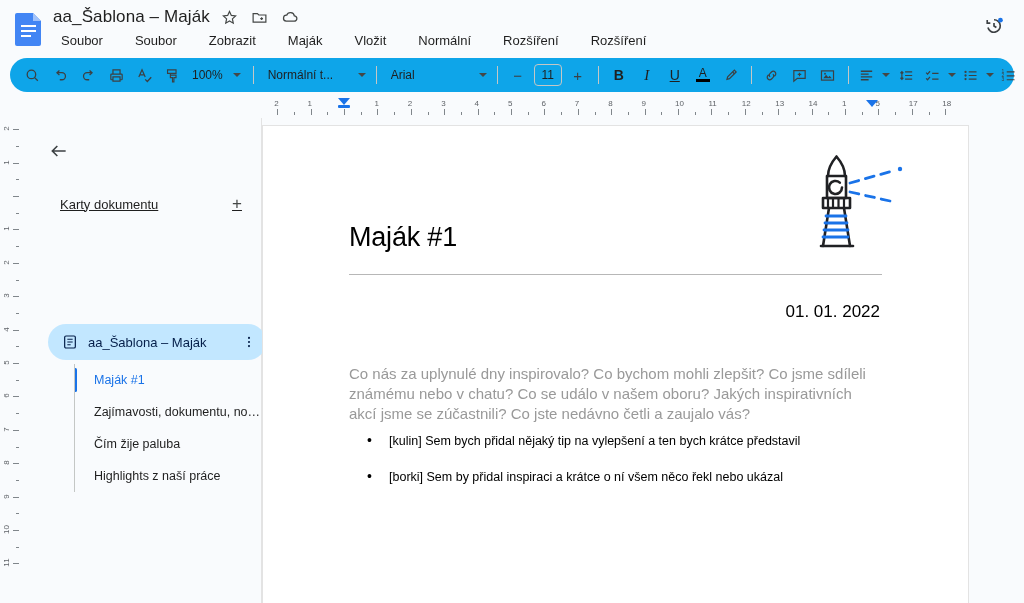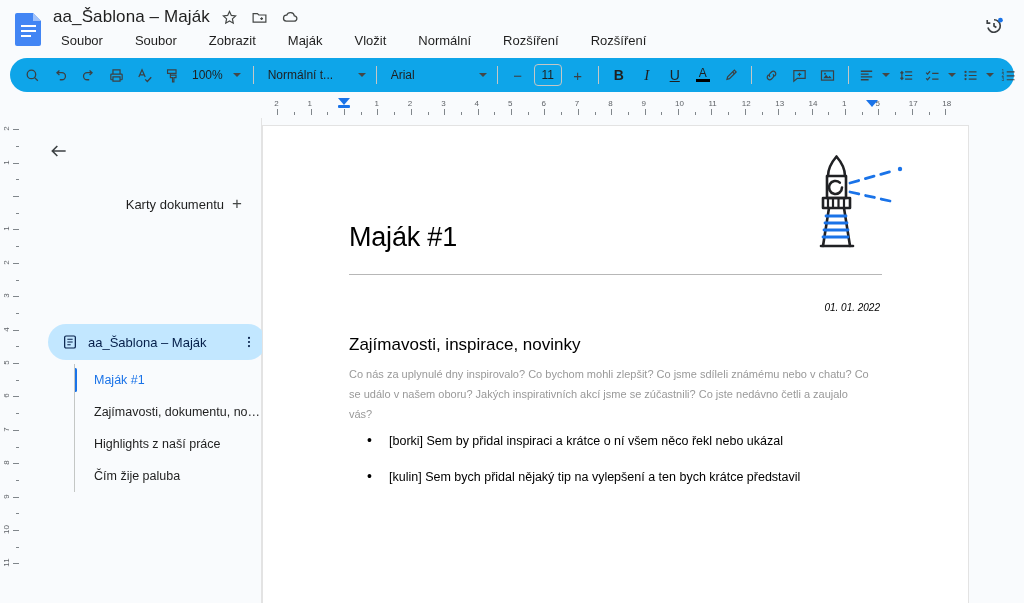--- a/index.html
+++ b/index.html
@@ -105,21 +105,21 @@
     position: absolute; top: 118px; left: 22px; width: 240px; height: 485px;
     background: #f9fbfd; border-right: 1px solid #e3e3e3;
     padding: 0;
   }
   .side-back {
     position: absolute; left: 20px; top: 16px; width: 34px; height: 34px;
     display: flex; align-items: center; justify-content: center; border-radius: 50%; cursor: pointer;
   }
   .side-header {
     position: absolute; left: 16px; top: 72px; width: 212px; height: 28px;
-    display: flex; align-items: center; justify-content: flex-end;
+    display: flex; align-items: center; justify-content: space-between; text-decoration: underline;
   }
   .side-header-label { font-size: 13px; color: #1f1f1f; padding-left: 22px; }
   .side-add { width: 26px; height: 26px; display: flex; align-items: center; justify-content: center; border-radius: 50%; cursor: pointer; font-size: 17px; color: #444746; }
   .tab-pill {
     position: absolute; left: 26px; top: 206px; width: 218px; height: 36px;
     background: #c2e7ff; border-radius: 18px;
     display: flex; align-items: center; padding: 0 6px 0 14px; gap: 10px; cursor: pointer;
   }
   .tab-pill-label { font-size: 13px; color: #041e49; flex: 1; white-space: nowrap; overflow: hidden; text-overflow: ellipsis; }
   .tab-more { width: 22px; height: 22px; display: flex; align-items: center; justify-content: center; border-radius: 50%; cursor: pointer; }
@@ -149,28 +149,28 @@
   }
   .lighthouse { position: absolute; right: 44px; top: 18px; width: 130px; height: 110px; }
   .page-title {
     position: absolute; left: 86px; top: 96px;
     font-size: 27px; color: #000; letter-spacing: -.2px;
   }
   .page-rule {
     position: absolute; left: 86px; top: 148px; width: 533px; height: 1px; background: #b7b7b7;
   }
   .page-date {
-    position: absolute; right: 88px; top: 176px; font-size: 10px; color: #000; text-align: right; font-style: italic;
+    position: absolute; right: 88px; top: 176px; font-size: 17px; color: #000; text-align: right;
   }
   .page-h2 {
     position: absolute; left: 86px; top: 209px; font-size: 17px; color: #000;
   }
   .page-para {
     position: absolute; left: 86px; top: 238px; width: 520px;
-    font-size: 11px; line-height: 20px; color: #999999;
+    font-size: 15px; line-height: 20px; color: #999999;
   }
   .bullets { position: absolute; left: 86px; top: 306px; width: 540px; margin: 0; padding: 0; list-style: none; }
   .bullets li {
     position: relative; font-size: 12.5px; color: #000; line-height: 18px; padding-left: 40px; margin-bottom: 18px;
   }
   .bullets li::before {
     content: "•"; position: absolute; left: 18px; top: -1px; font-size: 14px; color: #000;
   }
 </style>
 </head>
@@ -536,22 +536,22 @@
             <circle cx="12" cy="5" r="1.8" fill="#041e49"></circle>
             <circle cx="12" cy="12" r="1.8" fill="#041e49"></circle>
             <circle cx="12" cy="19" r="1.8" fill="#041e49"></circle>
           </svg>
       </span>
     </div>
 
     <div class="outline">
       <div class="outline-item active">Maják #1</div>
       <div class="outline-item">Zajímavosti, dokumentu, no…</div>
+      <div class="outline-item">Čím žije paluba</div>
       <div class="outline-item">Highlights z naší práce</div>
-      <div class="outline-item">Čím žije paluba</div>
     </div>
   </div>
 
   <div class="canvas">
     <div class="page">
 
       <div class="lighthouse">
         <svg width="130" height="110" viewBox="0 0 130 110">
           <g fill="none" stroke="#202124" stroke-width="2.6" stroke-linecap="round" stroke-linejoin="round">
             <path d="M34 32c0-8 5.5-16 8.5-19.5C45.5 16 51 24 51 32"></path>
@@ -573,23 +573,22 @@
             <path d="M56 39l46 -13"></path>
             <path d="M56 48l40 9"></path>
           </g>
           <circle cx="106" cy="25" r="2.2" fill="#1a73e8"></circle>
         </svg>
       </div>
 
       <div class="page-title">Maják #1</div>
       <div class="page-rule"></div>
       <div class="page-date">01. 01. 2022</div>
-      <div class="page-h2">Zajímavosti, inspirace, novinky</div>
       <div class="page-para">Co nás za uplynulé dny inspirovalo? Co bychom mohli zlepšit? Co jsme sdíleli známému nebo v chatu? Co se událo v našem oboru? Jakých inspirativních akcí jsme se zúčastnili? Co jste nedávno četli a zaujalo vás?</div>
 
       <ul class="bullets">
+        <li>[kulin] Sem bych přidal nějaký tip na vylepšení a ten bych krátce představil</li>
         <li>[borki] Sem by přidal inspiraci a krátce o ní všem něco řekl nebo ukázal</li>
-        <li>[kulin] Sem bych přidal nějaký tip na vylepšení a ten bych krátce představil</li>
       </ul>
     </div>
   </div>
 
 </div>
 
 </body></html>

